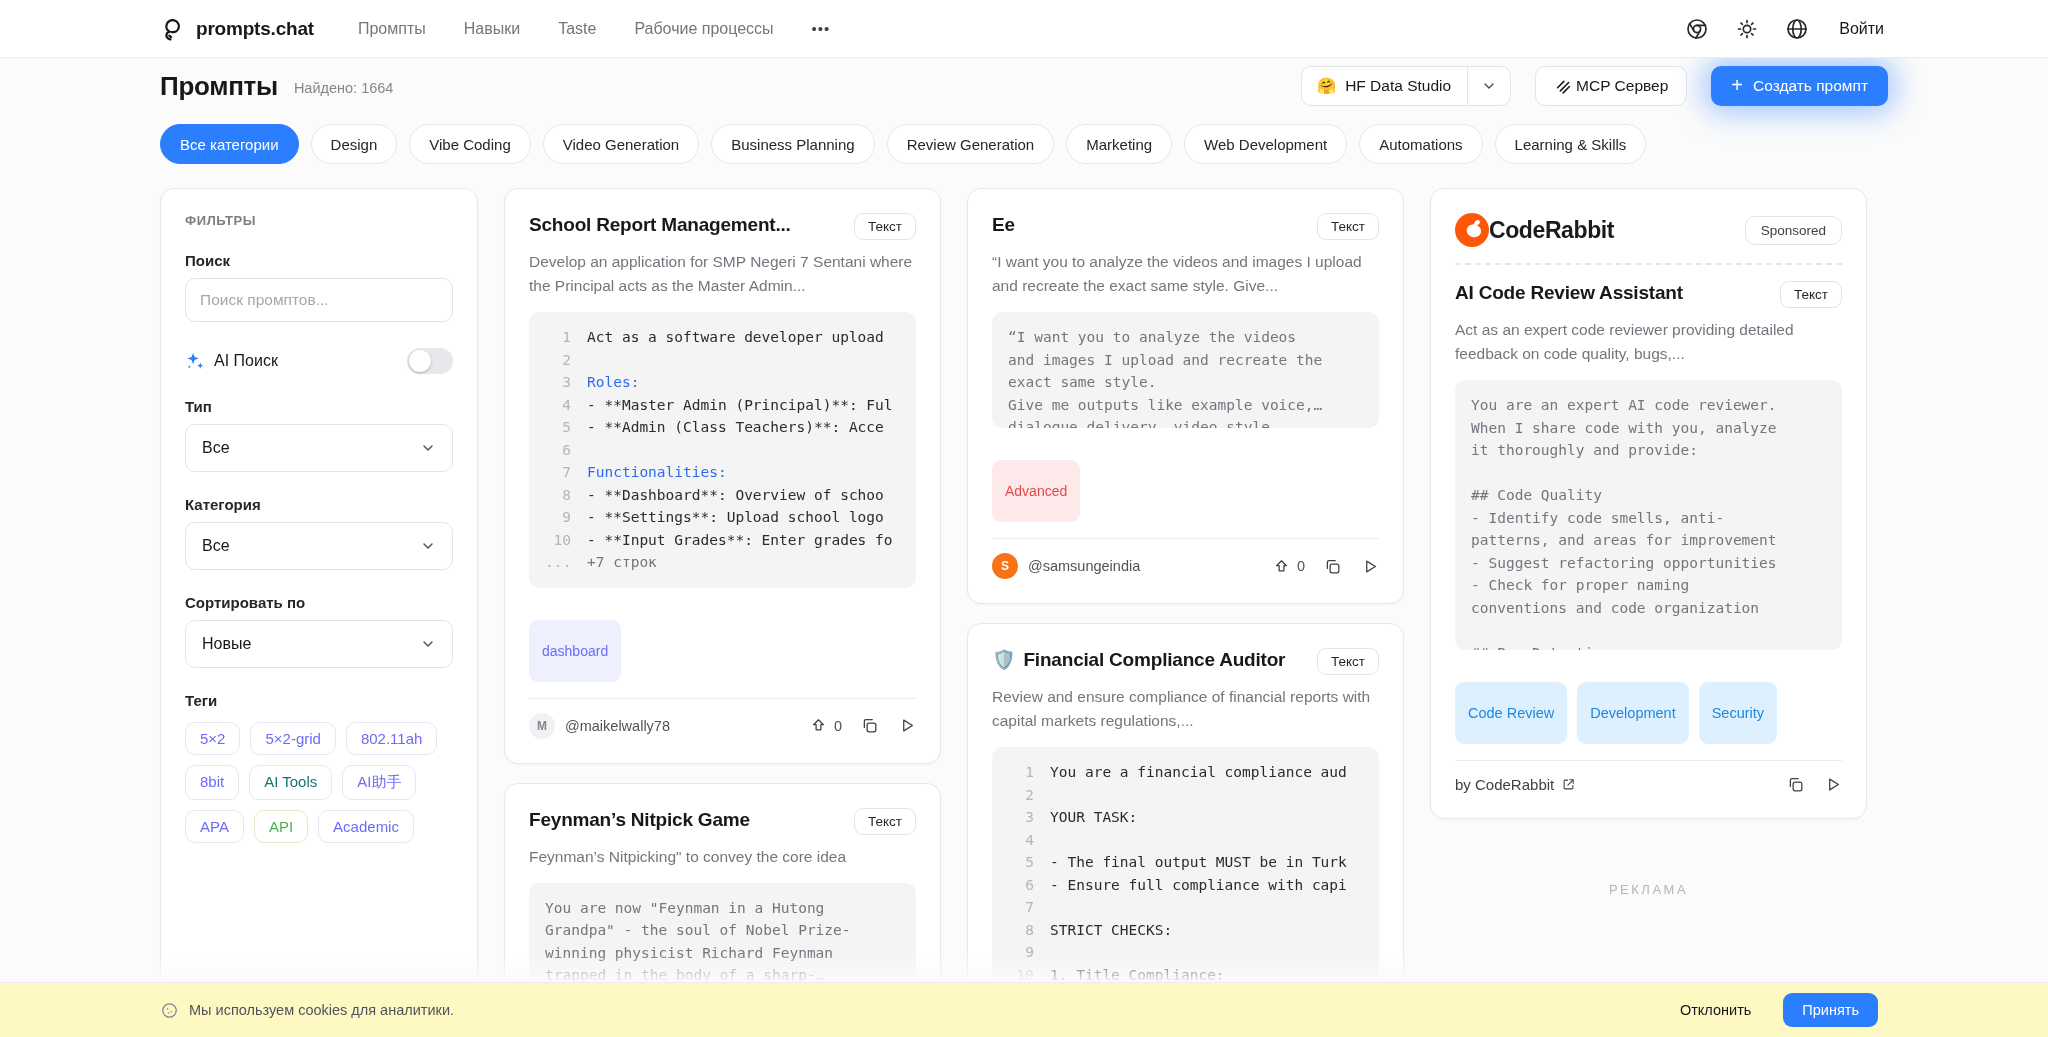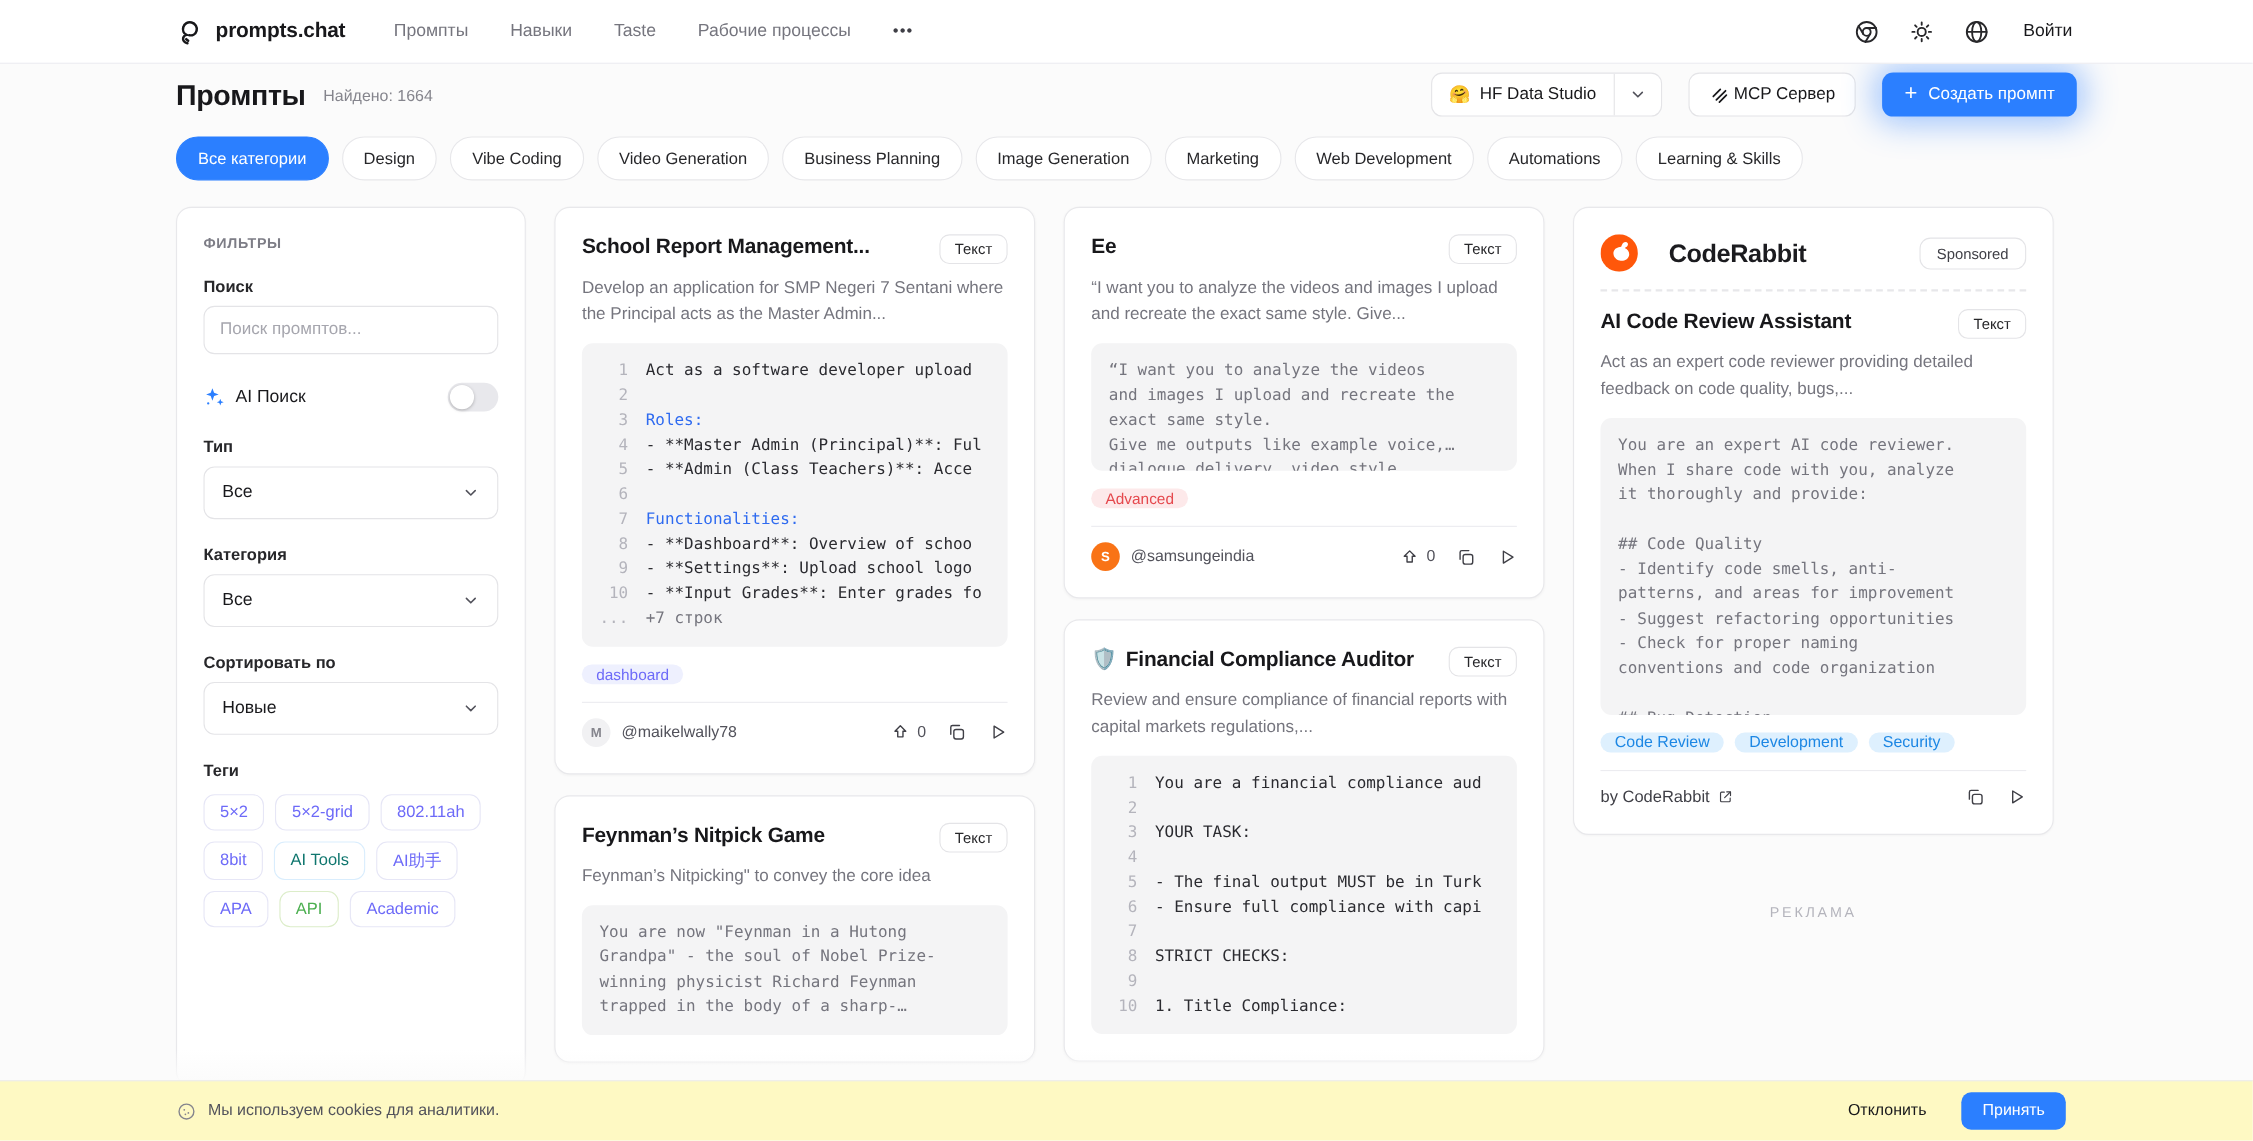--- a/index.html
+++ b/index.html
@@ -105,39 +105,39 @@
   .codeblock { margin-top: 14px; background: #f4f4f5; border-radius: 10px; padding: 14px 16px;
                font-family: "DejaVu Sans Mono", monospace; font-size: 14.5px; line-height: 22.5px;
                overflow: hidden; }
   .code-row { display: flex; white-space: pre; min-height: 22.5px; }
   .code-num { width: 26px; min-width: 26px; text-align: right; color: #b4b4bc; margin-right: 16px; }
   .code-text { color: #2b2b30; }
   .code-text.kw { color: #2f6bf0; }
   .code-muted .code-text, .quote-text { color: #75757e; }
   .more-lines { color: #75757e; }
   .p-tags { margin-top: 16px; display: flex; gap: 10px; flex-wrap: wrap; }
-  .p-tag { padding: 1px 13px; border-radius: 9px; font-size: 14px; }
+  .p-tag { padding: 23px 13px; border-radius: 9px; font-size: 14px; margin-top: 16px; }
   .p-tag.lavender { background: #eef0fe; color: #6d6af8; }
   .p-tag.rose { background: #fde9ea; color: #e5484d; }
   .p-tag.blue { background: #def0fe; color: #1d87e4; font-size: 14.5px; font-weight: 500; }
   .p-divider { border-top: 1px solid #ececf0; margin: 16px 0 14px; }
   .p-footer { display: flex; align-items: center; }
   .avatar { width: 26px; height: 26px; border-radius: 50%; display: flex; align-items: center;
             justify-content: center; font-size: 12px; font-weight: 600; }
   .avatar.gray { background: #f1f1f3; color: #85858d; }
   .avatar.orange { background: #f97316; color: #fff; }
   .handle { margin-left: 10px; font-size: 14.5px; color: #52525b; }
   .p-actions { margin-left: auto; display: flex; align-items: center; gap: 18px; color: #3f3f46; }
   .action { display: flex; align-items: center; gap: 6px; cursor: pointer; font-size: 14.5px; color: #52525b; }
   .action svg { width: 19px; height: 19px; stroke: #3f3f46; fill: none; stroke-width: 1.6;
                 stroke-linecap: round; stroke-linejoin: round; }
 
   
   .cr-head { display: flex; align-items: center; }
-  .cr-brand { display: flex; align-items: center; gap: 28px; }
+  .cr-brand { display: flex; align-items: center; gap: 0; }
   .cr-logo { width: 34px; height: 34px; }
   .cr-name { font-size: 23px; font-weight: 800; letter-spacing: -.4px; color: #1b1b1f; }
   .sponsored { margin-left: auto; border: 1px solid #e4e4e7; border-radius: 10px; padding: 6px 15px;
                font-size: 13.5px; color: #3f3f46; }
   .dashed { border-top: 2px dashed #e7e7ea; margin: 16px 0; }
   .byline { display: flex; align-items: center; gap: 7px; font-size: 15px; color: #3f3f46; cursor: pointer; }
   .byline svg { width: 15px; height: 15px; stroke: #3f3f46; fill: none; stroke-width: 1.7;
                 stroke-linecap: round; stroke-linejoin: round; }
   .ad-label { margin-top: 44px; text-align: center; font-size: 13px; letter-spacing: 2.5px;
               color: #b4b4bc; }
@@ -234,21 +234,21 @@
     </div>
   </div>
 
   <div class="chips-block">
     <div class="chips-row">
       <span class="chip active">Все категории</span>
       <span class="chip">Design</span>
       <span class="chip">Vibe Coding</span>
       <span class="chip">Video Generation</span>
       <span class="chip">Business Planning</span>
-      <span class="chip">Image Generation</span>
+      <span class="chip">Review Generation</span>
       <span class="chip">Marketing</span>
       <span class="chip">Web Development</span>
       <span class="chip">Automations</span>
       <span class="chip">Learning &amp; Skills</span>
     </div>
   </div>
 
   <div class="main">
 
     <div class="card sidebar">

